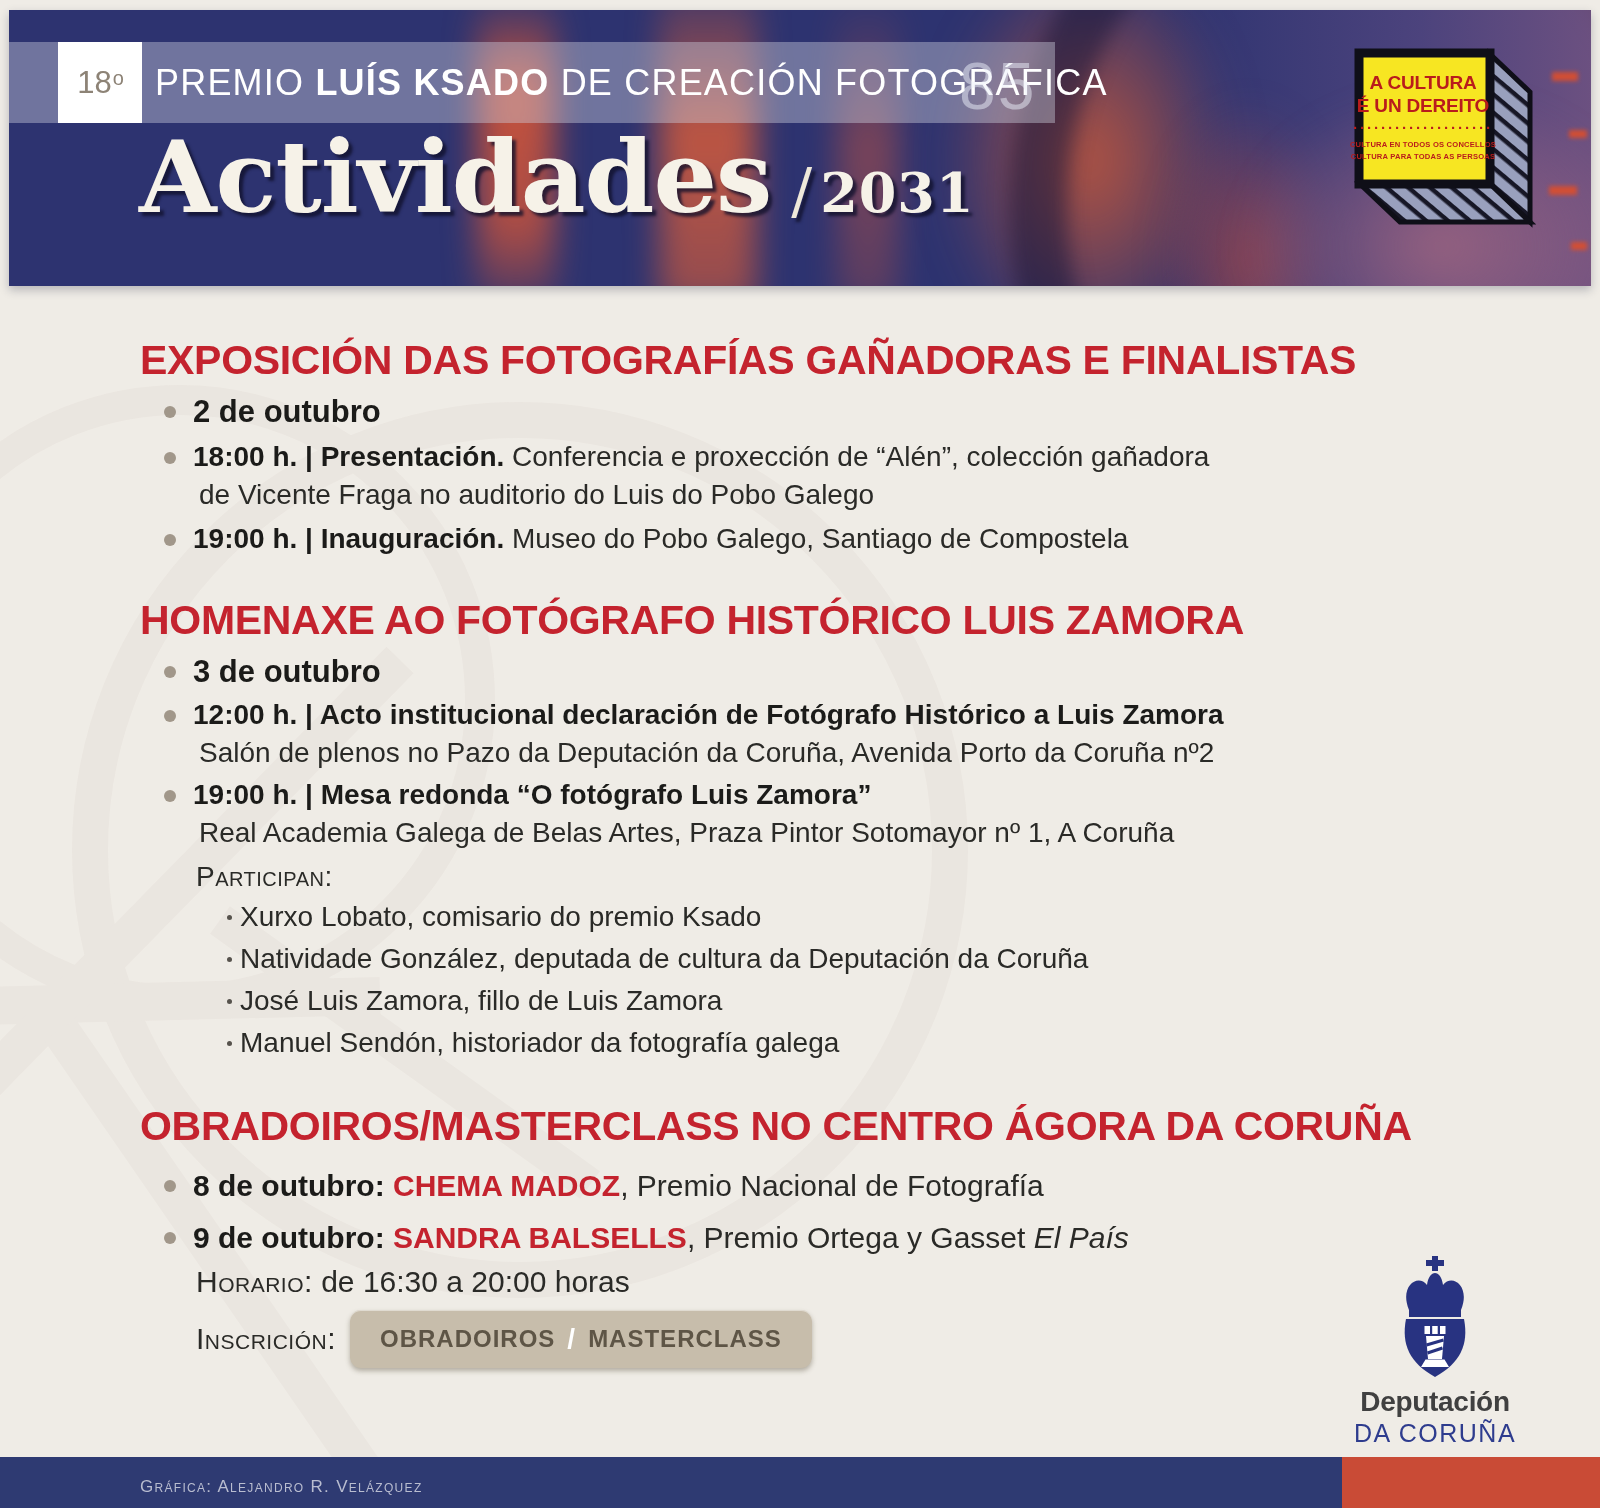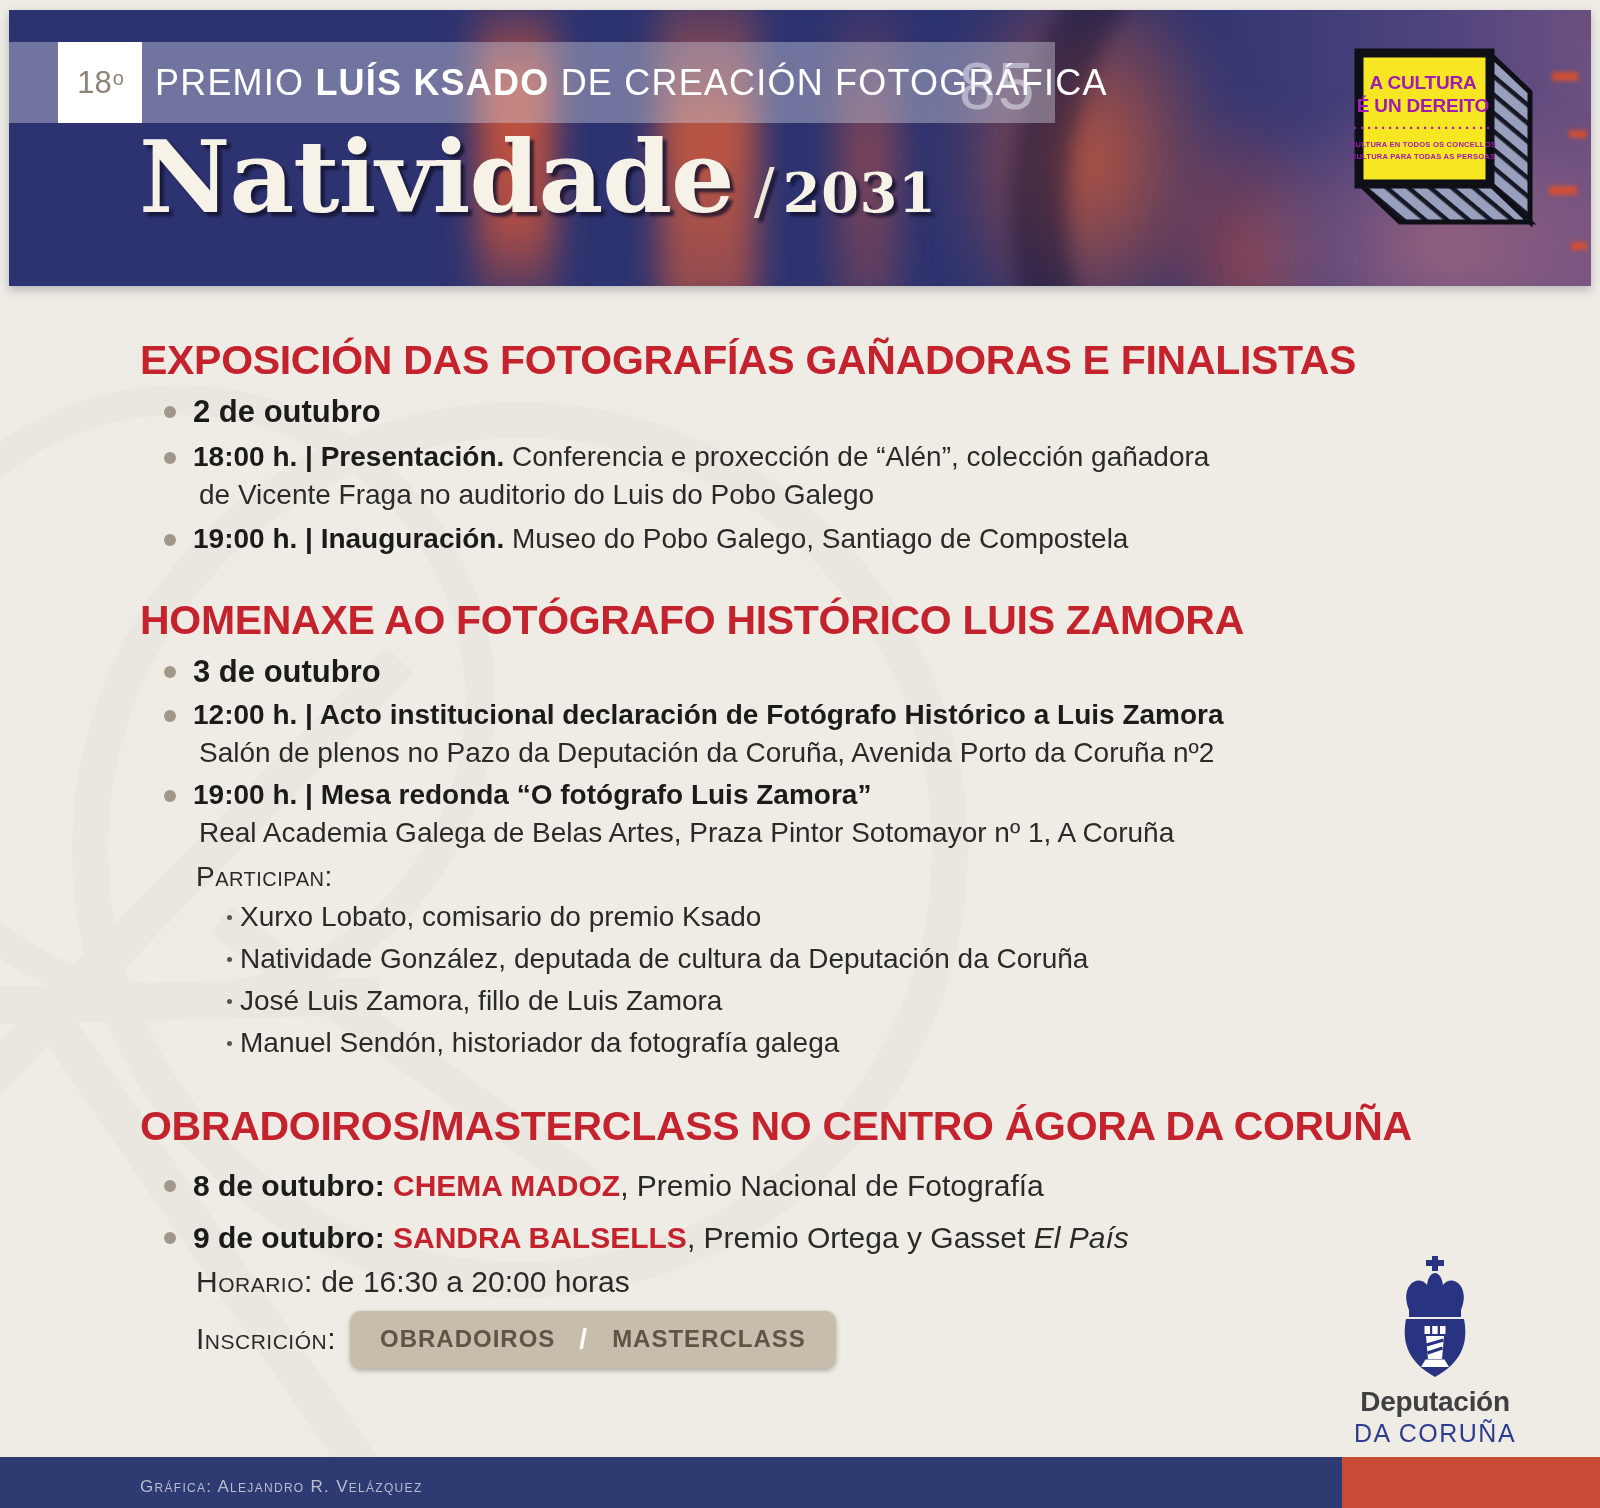--- a/index.html
+++ b/index.html
@@ -41,21 +41,21 @@
         font-family:"DejaVu Serif","Liberation Serif",serif;font-weight:700;color:#f6f2e8;
         text-shadow:4px 4px 3px rgba(17,17,44,.78);}
   .title{font-size:100px;letter-spacing:-1px;line-height:1.1;}
   .tsep{font-size:62px;font-weight:400;margin:0 8px 0 20px;color:#efe9da;}
   .tyear{font-size:54px;letter-spacing:1px;}
 
   
   .badge{position:absolute;left:1352px;top:46px;width:200px;height:188px;}
   .badge svg{position:absolute;left:0;top:0;}
   .badge-text{position:absolute;left:8px;top:8px;width:126px;height:126px;display:flex;
-        flex-direction:column;align-items:center;justify-content:center;text-align:center;color:#a21caf;}
+        flex-direction:column;align-items:center;justify-content:center;text-align:center;color:#b91c1c;}
   .bt-big{font-size:19px;font-weight:800;letter-spacing:-.2px;line-height:1.25;white-space:nowrap;}
   .bt-dots{font-size:15px;font-weight:900;letter-spacing:2px;line-height:9px;margin:5px 0 7px;}
   .bt-small{font-size:7.6px;font-weight:700;letter-spacing:.2px;line-height:1.6;white-space:nowrap;}
 
   
   .content{position:absolute;left:140px;top:336px;width:1330px;}
   .shead{color:#c4232e;font-size:41px;line-height:48px;font-weight:800;letter-spacing:-.3px;margin:0;}
   .m-s2{margin-top:38px;} .m-s3{margin-top:38px;}
   .li{position:relative;padding-left:53px;font-size:28px;line-height:38px;color:#2a2a27;}
   .li .dot{position:absolute;left:24px;top:14px;width:12px;height:12px;border-radius:50%;background:#a1978a;}
@@ -66,21 +66,21 @@
   .participan{padding-left:56px;font-size:28px;line-height:38px;color:#2a2a27;}
   .sub{position:relative;padding-left:100px;font-size:28px;line-height:42px;color:#2a2a27;}
   .sub .sdot{position:absolute;left:87px;top:19px;width:5px;height:5px;border-radius:50%;background:#56524c;}
   .li-lg{font-size:30px;line-height:44px;}
   .li-lg .dot{top:16px;}
   .redname{color:#c4232e;font-weight:800;}
   .it{font-style:italic;}
   .horario{padding-left:56px;font-size:30px;line-height:44px;color:#2a2a27;}
   .signup-row{display:flex;align-items:center;margin-top:6px;padding-left:56px;}
   .signup-label{font-size:30px;color:#2a2a27;width:154px;flex:none;}
-  .btn{display:inline-flex;align-items:center;gap:24px;background:#c7bdab;border-radius:11px;
+  .btn{display:inline-flex;align-items:center;gap:12px;background:#c7bdab;border-radius:11px;
        padding:13px 30px;font-size:24px;font-weight:800;letter-spacing:1px;color:#5e5546;
        border:0;cursor:pointer;box-shadow:0 3px 5px rgba(90,80,60,.4), inset 0 1px 0 rgba(255,255,255,.45);
        font-family:"Liberation Sans",sans-serif;}
   .btn .slash{color:#ffffff;font-weight:700;font-size:28px;}
 
   
   .dep{position:absolute;left:1340px;top:1256px;width:190px;text-align:center;}
   .dep-name{font-size:28px;font-weight:700;color:#404040;margin-top:0;letter-spacing:-.3px;}
   .dep-sub{font-size:25px;font-weight:400;color:#2e3c8e;letter-spacing:1.5px;margin-top:1px;}
 
@@ -122,21 +122,21 @@
 
     <div class="band"></div>
     <div class="edition-box">
       <span>18</span>
         <sup>o</sup>
     </div>
     <div class="premio"><span>PREMIO </span><span class="pb">LUÍS KSADO</span><span> DE CREACIÓN FOTOGRÁFICA</span></div>
     <div class="ghost85">85</div>
 
     <div class="title-row">
-      <span class="title">Natividade</span>
+      <span class="title">Actividades</span>
       <span class="tsep">/</span>
       <span class="tyear">2031</span>
     </div>
   </div>
 
   <div class="badge">
     <svg width="200" height="188" viewBox="0 0 200 188">
       <defs>
         <pattern id="hatch" width="14" height="14" patternUnits="userSpaceOnUse" patternTransform="rotate(40)">
           <rect width="14" height="14" fill="#99a0bd"></rect>

